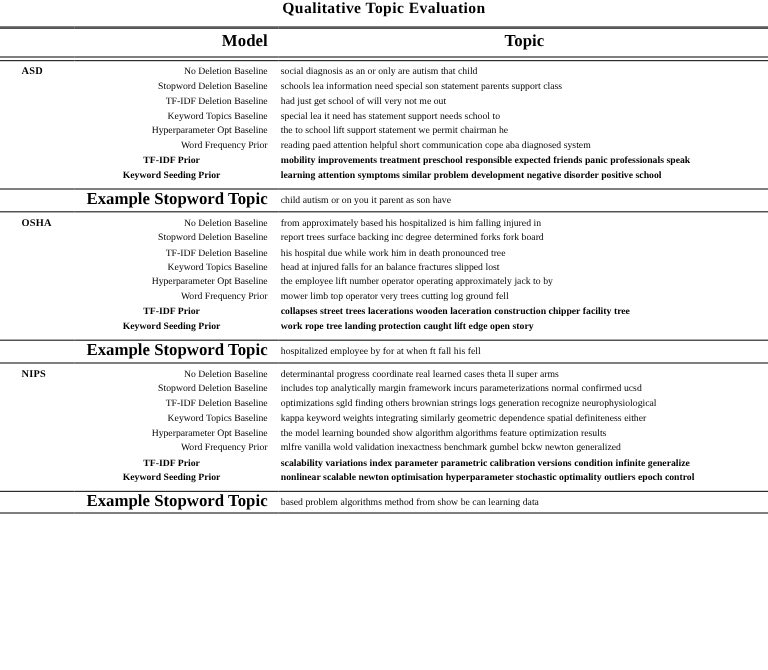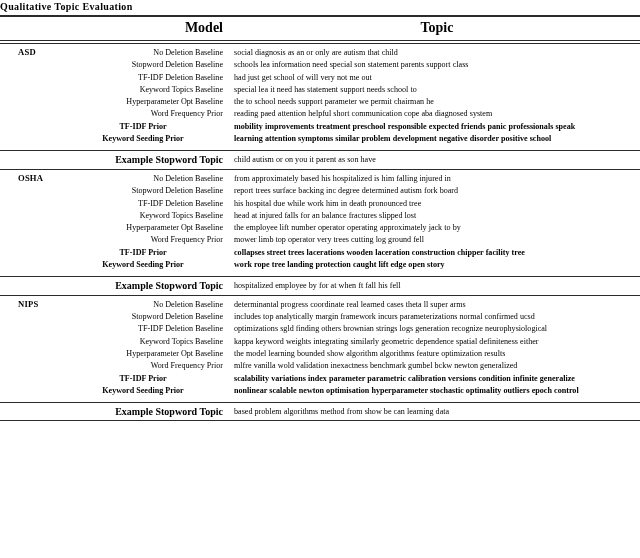--- a/index.html
+++ b/index.html
@@ -15,25 +15,26 @@
     overflow: hidden;
   }
 
   #table-wrap {
     width: 640px;
     box-sizing: border-box;
     padding: 0;
   }
 
   .caption {
+    text-align: center;
     font-weight: bold;
-    font-size: 10px;
+    font-size: 13px;
     letter-spacing: 0.35px;
     line-height: 13px;
-    padding-bottom: 2px;
+    padding-bottom: 9px;
     font-family: "Liberation Serif", "DejaVu Serif", serif;
   }
 
   table.qtab {
     width: 640px;
     border-collapse: collapse;
     table-layout: fixed;
     font-size: 8.1px;
   }
 
@@ -100,21 +101,21 @@
     padding-left: 2px;
     padding-right: 1px;
     vertical-align: top;
     line-height: 11.1px;
     padding-top: 0.6px;
     padding-bottom: 0.6px;
     word-spacing: 0.1px;
     hyphens: manual;
   }
   tr.bold td.model, tr.bold td.topic { font-weight: bold; text-align: center; }
-  tr.example td.model { font-weight: bold; font-size: 10px; }
+  tr.example td.model { font-weight: bold; font-size: 14px; }
   tr.example td.topic { font-weight: normal; }
   tr.example td { padding-top: 3.2px; padding-bottom: 3.2px; }
 
   tr.firstrow td.model, tr.firstrow td.topic, tr.firstrow td.dataset {
     padding-top: 3.4px;
   }
   tr.lastrow td.model, tr.lastrow td.topic {
     padding-bottom: 6px;
   }
 </style>
@@ -159,21 +160,21 @@
           <td class="topic">had just get school of will very not me out</td>
         </tr>
         <tr>
           <td class="dataset"></td>
           <td class="model">Keyword Topics Baseline</td>
           <td class="topic">special lea it need has statement support needs school to</td>
         </tr>
         <tr>
           <td class="dataset"></td>
           <td class="model">Hyperparameter Opt Baseline</td>
-          <td class="topic">the to school needs support parameter we permit chairman he</td>
+          <td class="topic">the to school lift support statement we permit chairman he</td>
         </tr>
         <tr>
           <td class="dataset"></td>
           <td class="model">Word Frequency Prior</td>
           <td class="topic">reading paed attention helpful short communication cope aba diagnosed system</td>
         </tr>
         <tr class="bold ">
           <td class="dataset"></td>
           <td class="model">TF-IDF Prior</td>
           <td class="topic">mobility improvements treatment preschool responsible expected friends panic professionals speak</td>
@@ -195,21 +196,21 @@
           <td colspan="3"></td>
         </tr>
         <tr class="firstrow ">
           <td class="dataset">OSHA</td>
           <td class="model">No Deletion Baseline</td>
           <td class="topic">from approximately based his hospitalized is him falling injured in</td>
         </tr>
         <tr>
           <td class="dataset"></td>
           <td class="model">Stopword Deletion Baseline</td>
-          <td class="topic">report trees surface backing inc degree determined autism fork board</td>
+          <td class="topic">report trees surface backing inc degree determined forks fork board</td>
         </tr>
         <tr>
           <td class="dataset"></td>
           <td class="model">TF-IDF Deletion Baseline</td>
           <td class="topic">his hospital due while work him in death pronounced tree</td>
         </tr>
         <tr>
           <td class="dataset"></td>
           <td class="model">Keyword Topics Baseline</td>
           <td class="topic">head at injured falls for an balance fractures slipped lost</td>

